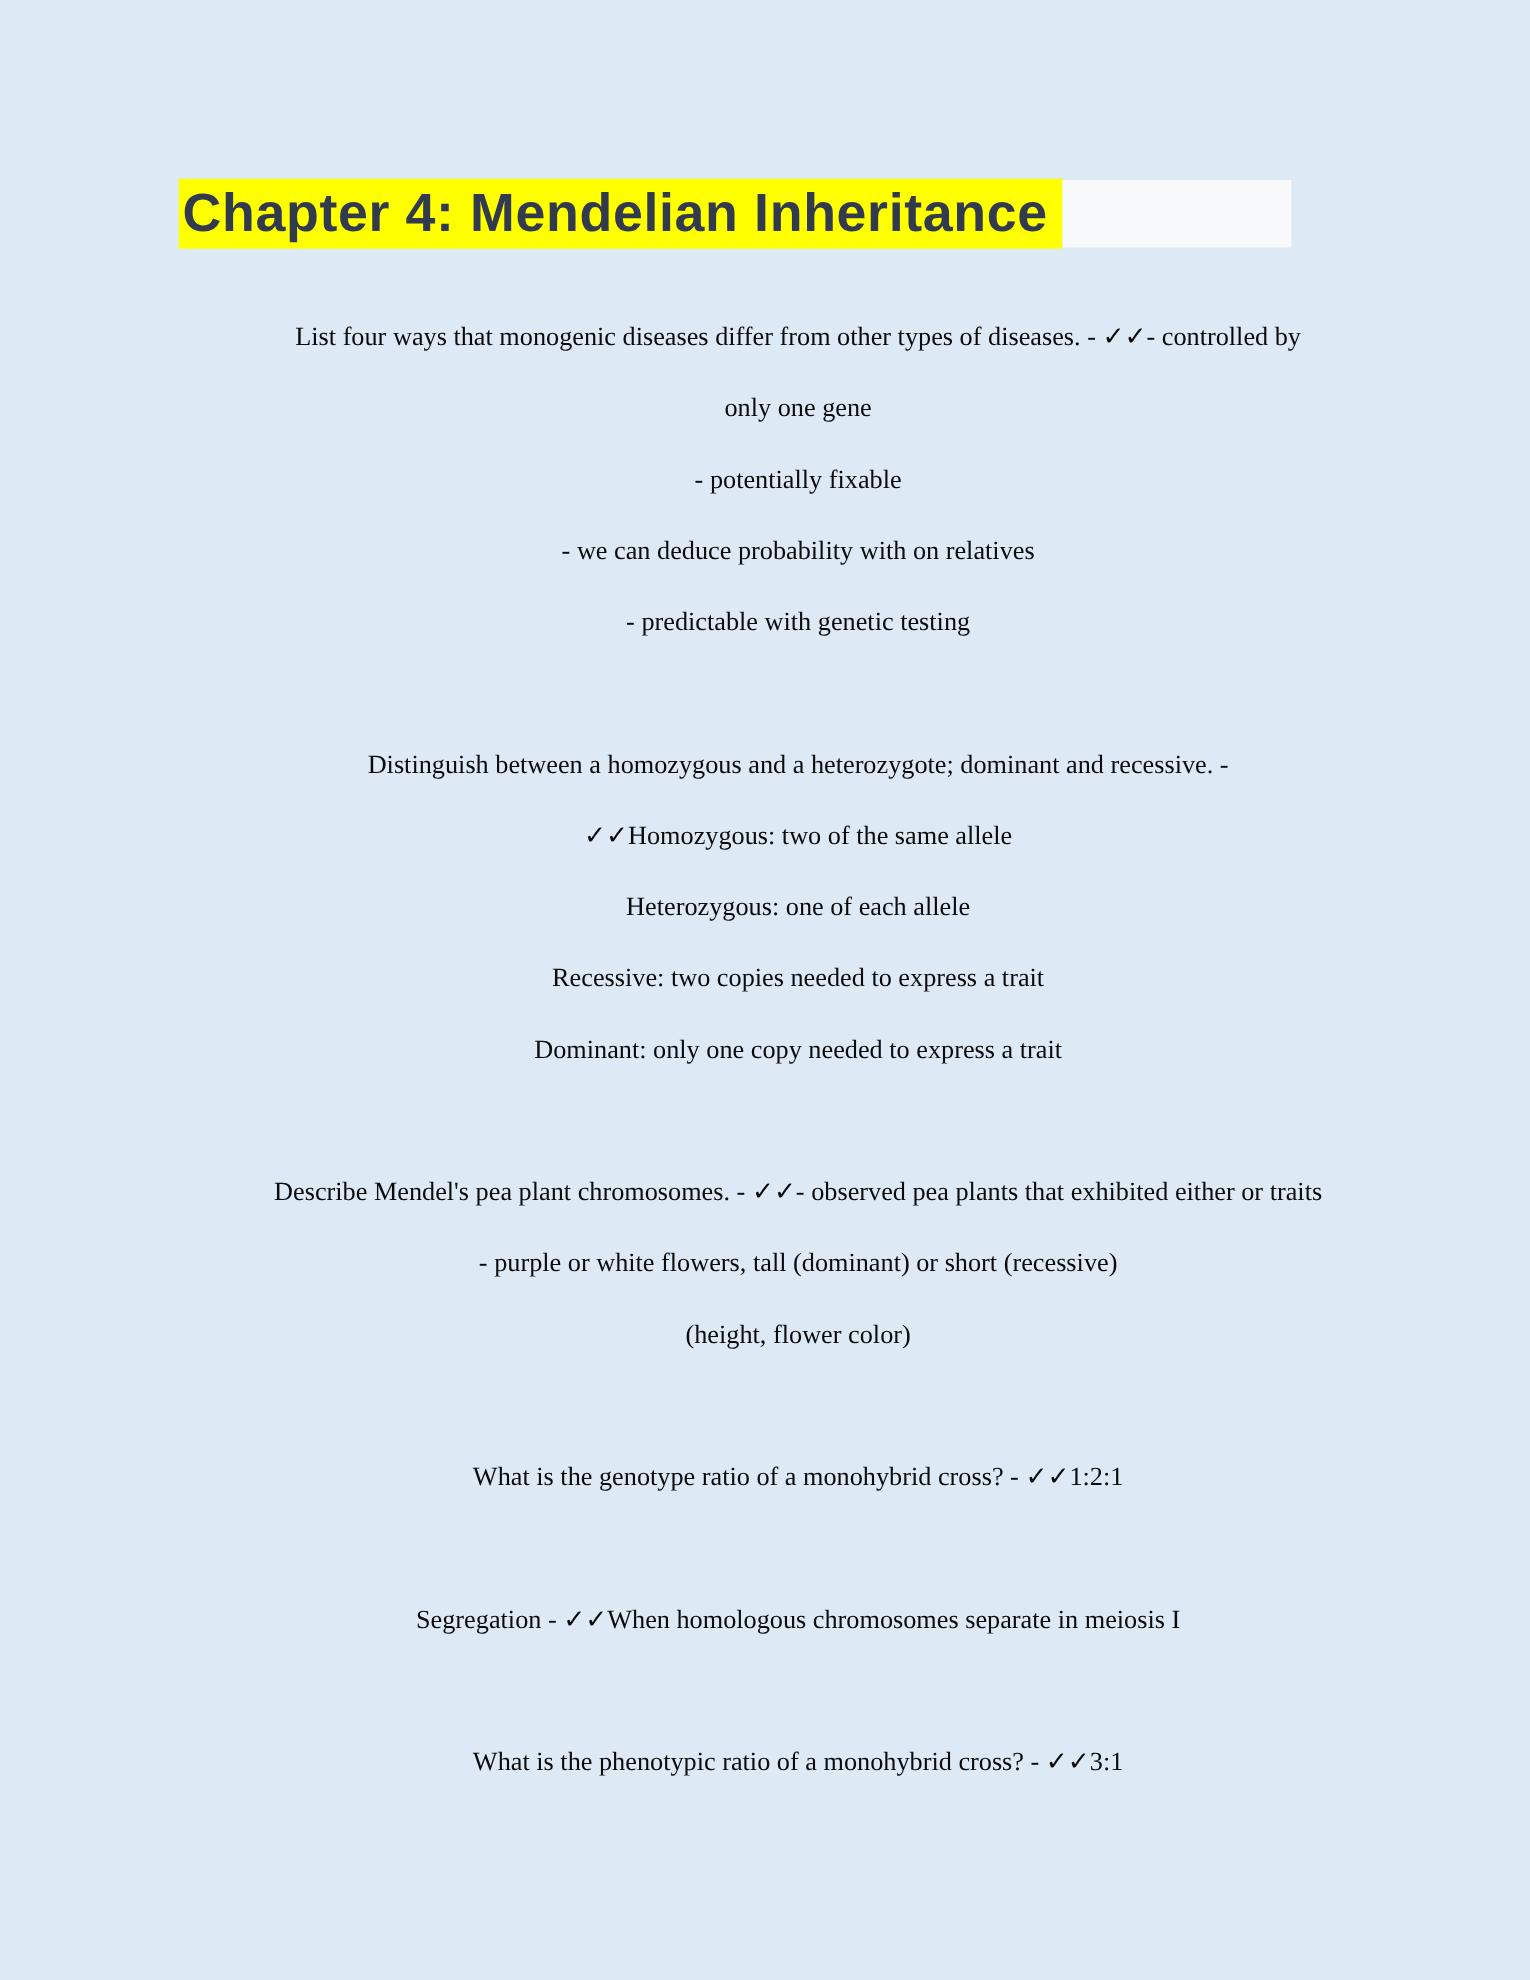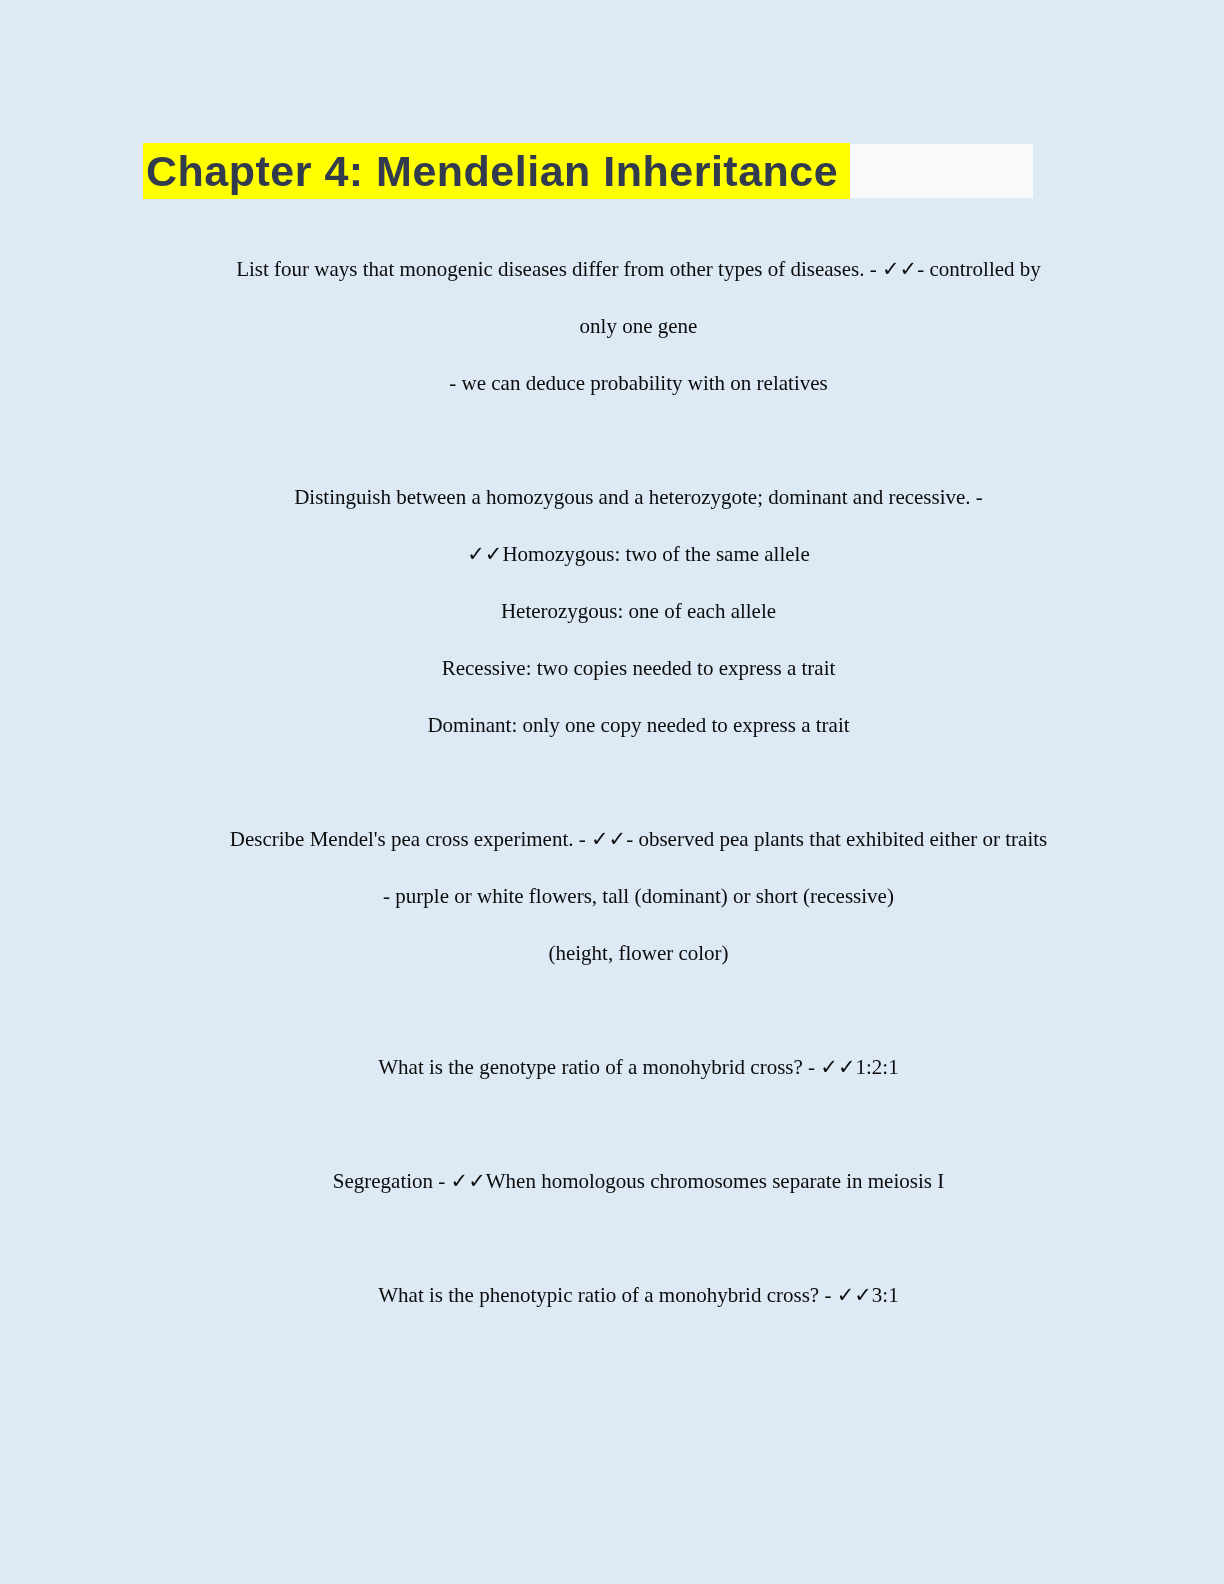--- a/index.html
+++ b/index.html
@@ -59,33 +59,35 @@
 <div class="page">
 
   <header class="title-row">
     <h1 class="title-highlight">Chapter 4: Mendelian Inheritance</h1>
     <div class="redaction-block"></div>
   </header>
 
   <section class="qa-block">
     <p class="line">List four ways that monogenic diseases differ from other types of diseases. - ✓✓- controlled by</p>
     <p class="line">only one gene</p>
+    <p class="line">- potentially fixable</p>
     <p class="line">- we can deduce probability with on relatives</p>
+    <p class="line">- predictable with genetic testing</p>
   </section>
 
   <section class="qa-block">
     <p class="line">Distinguish between a homozygous and a heterozygote; dominant and recessive. -</p>
     <p class="line">✓✓Homozygous: two of the same allele</p>
     <p class="line">Heterozygous: one of each allele</p>
     <p class="line">Recessive: two copies needed to express a trait</p>
     <p class="line">Dominant: only one copy needed to express a trait</p>
   </section>
 
   <section class="qa-block">
-    <p class="line">Describe Mendel's pea cross experiment. - ✓✓- observed pea plants that exhibited either or traits</p>
+    <p class="line">Describe Mendel's pea plant chromosomes. - ✓✓- observed pea plants that exhibited either or traits</p>
     <p class="line">- purple or white flowers, tall (dominant) or short (recessive)</p>
     <p class="line">(height, flower color)</p>
   </section>
 
   <section class="qa-block">
     <p class="line">What is the genotype ratio of a monohybrid cross? - ✓✓1:2:1</p>
   </section>
 
   <section class="qa-block">
     <p class="line">Segregation - ✓✓When homologous chromosomes separate in meiosis I</p>

